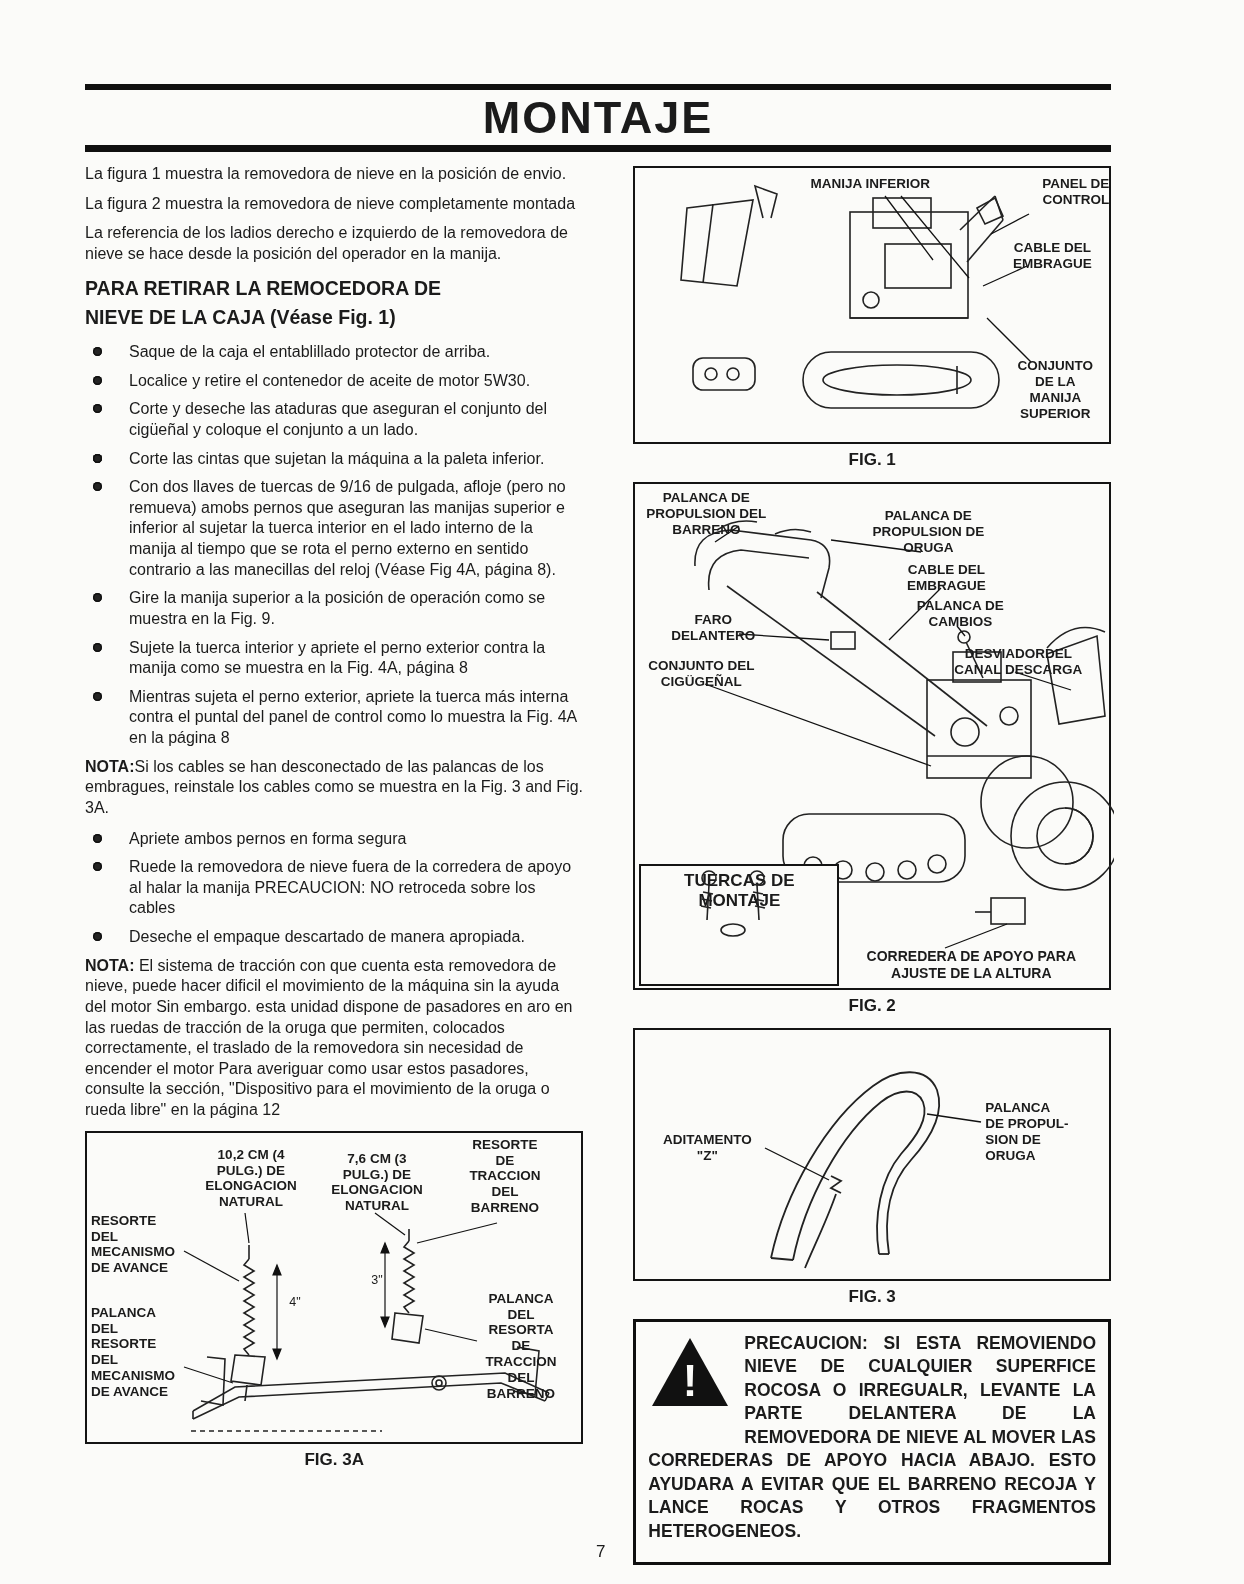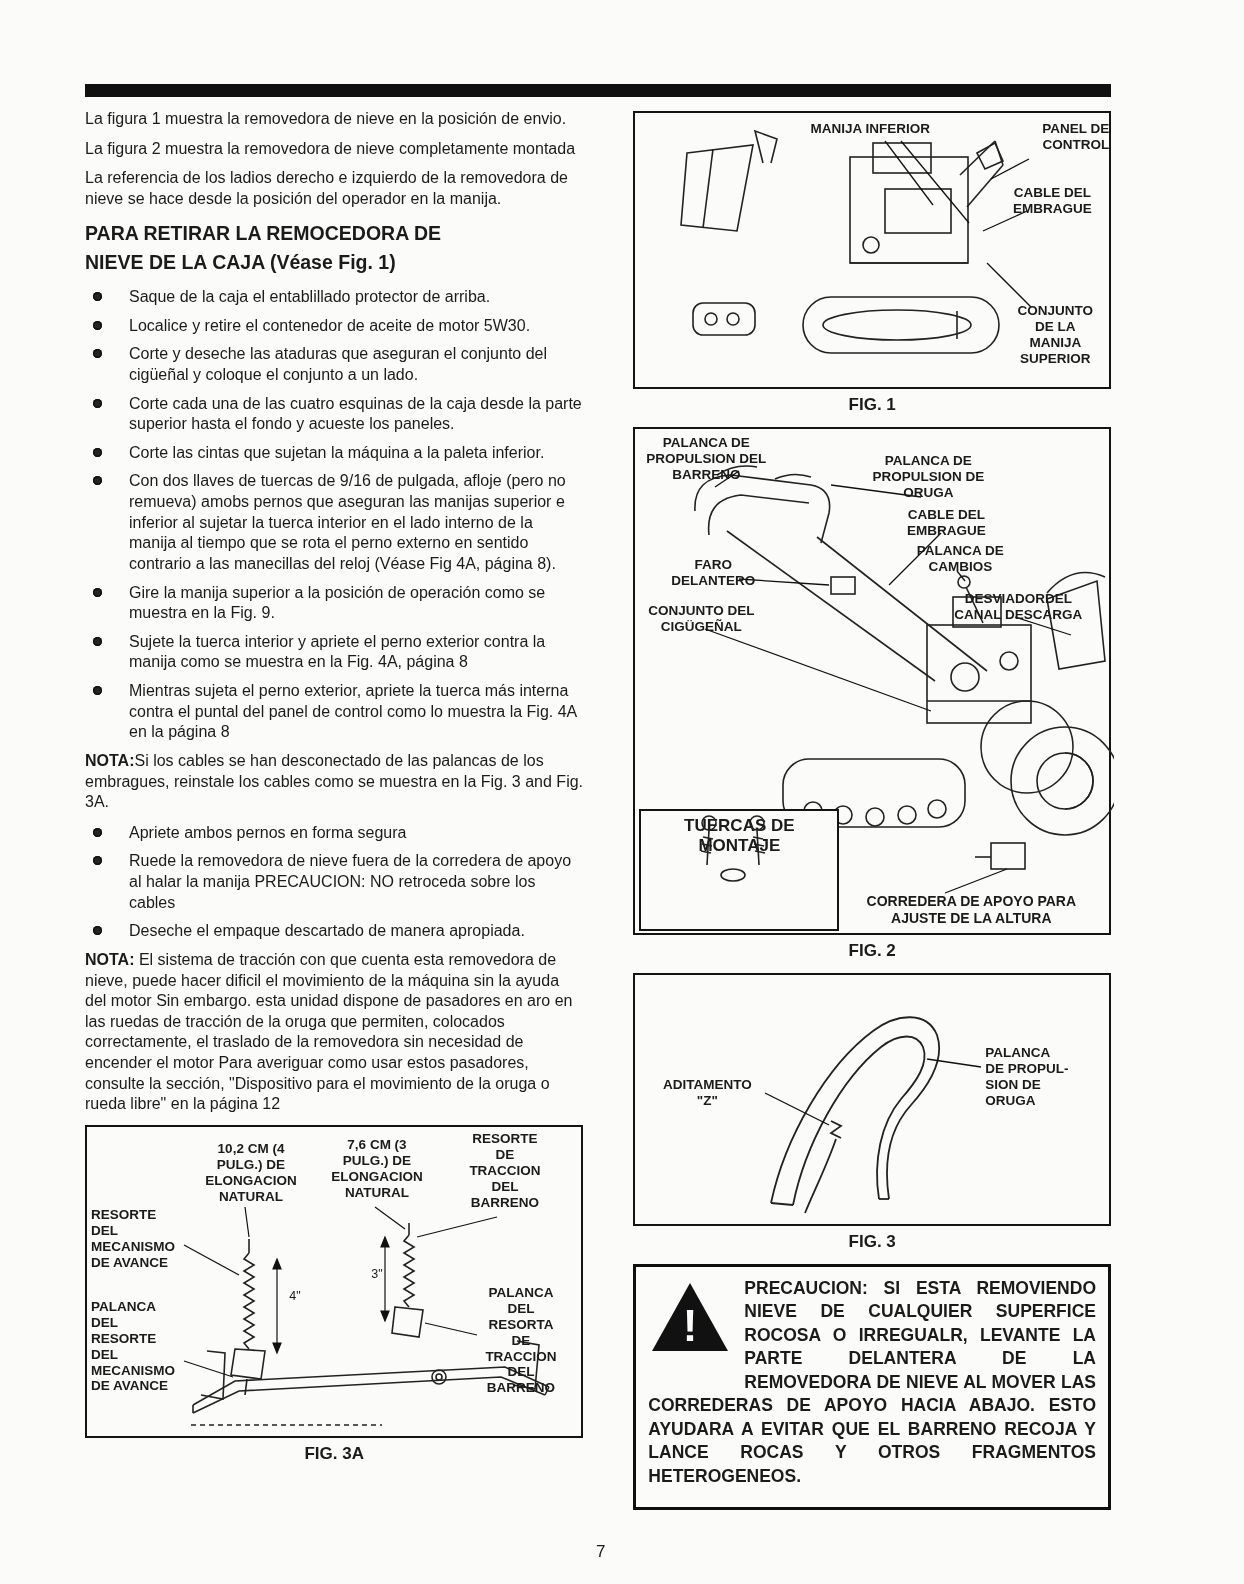--- a/index.html
+++ b/index.html
@@ -47,37 +47,38 @@
   .warn-text { font-weight:700; font-size:17.5px; line-height:1.34; text-align:justify; }
 
   .page-number { position:absolute; bottom:22px; left:596px; font-size:17px; }
 </style>
 </head>
 <body>
 
 <div class="page">
   <div class="content">
     <div class="rule rule-top"></div>
+    <div class="title">MONTAJE</div>
     <div class="rule rule-under"></div>
 
     <div class="columns">
 
       <div class="col-left">
         <p class="body">La figura 1 muestra la removedora de nieve en la posición de envio.</p>
         <p class="body">La figura 2 muestra la removedora de nieve completamente montada</p>
         <p class="body">La referencia de los ladios derecho e izquierdo de la removedora de nieve se hace desde la posición del operador en la manija.</p>
 
         <h2 class="heading">PARA RETIRAR LA REMOCEDORA DE
 NIEVE DE LA CAJA (Véase Fig. 1)</h2>
 
         <ul class="bullets">
           <li><span class="dot"></span><span>Saque de la caja el entablillado protector de arriba.</span></li>
           <li><span class="dot"></span><span>Localice y retire el contenedor de aceite de motor 5W30.</span></li>
           <li><span class="dot"></span><span>Corte y deseche las ataduras que aseguran el conjunto del cigüeñal y coloque el conjunto a un lado.</span></li>
-          <li><span class="dot"></span><span>Corte cada una de las cuatro esquinas de la caja desde la parte superior hasta el fondo y acueste los paneles.</span></li>
+          <li><span class="dot"></span></li>
           <li><span class="dot"></span><span>Corte las cintas que sujetan la máquina a la paleta inferior.</span></li>
           <li><span class="dot"></span><span>Con dos llaves de tuercas de 9/16 de pulgada, afloje (pero no remueva) amobs pernos que aseguran las manijas superior e inferior al sujetar la tuerca interior en el lado interno de la manija al tiempo que se rota el perno externo en sentido contrario a las manecillas del reloj (Véase Fig 4A, página 8).</span></li>
           <li><span class="dot"></span><span>Gire la manija superior a la posición de operación como se muestra en la Fig. 9.</span></li>
           <li><span class="dot"></span><span>Sujete la tuerca interior y apriete el perno exterior contra la manija como se muestra en la Fig. 4A, página 8</span></li>
           <li><span class="dot"></span><span>Mientras sujeta el perno exterior, apriete la tuerca más interna contra el puntal del panel de control como lo muestra la Fig. 4A en la página 8</span></li>
         </ul>
 
         <p class="nota"><b>NOTA:</b><span>Si los cables se han desconectado de las palancas de los embragues, reinstale los cables como se muestra en la Fig. 3 and Fig. 3A.</span></p>
 
         <ul class="bullets">
@@ -120,21 +121,21 @@
               <line x1="410" y1="90" x2="330" y2="110"></line>
               <line x1="97" y1="118" x2="152" y2="148"></line>
               <line x1="97" y1="234" x2="146" y2="250"></line>
               <line x1="390" y1="208" x2="338" y2="196"></line>
             </g>
           </svg>
           <div class="fl" style="left:110px;top:14px;width:108px;">10,2 CM (4
 PULG.) DE
 ELONGACION
 NATURAL</div>
-          <div class="fl" style="left:236px;top:10px;width:108px;">7,6 CM (3
+          <div class="fl" style="left:236px;top:18px;width:108px;">7,6 CM (3
 PULG.) DE
 ELONGACION
 NATURAL</div>
           <div class="fl" style="left:366px;top:4px;width:104px;">RESORTE
 DE
 TRACCION
 DEL
 BARRENO</div>
           <div class="fl fl-left" style="left:4px;top:80px;width:95px;">RESORTE
 DEL

